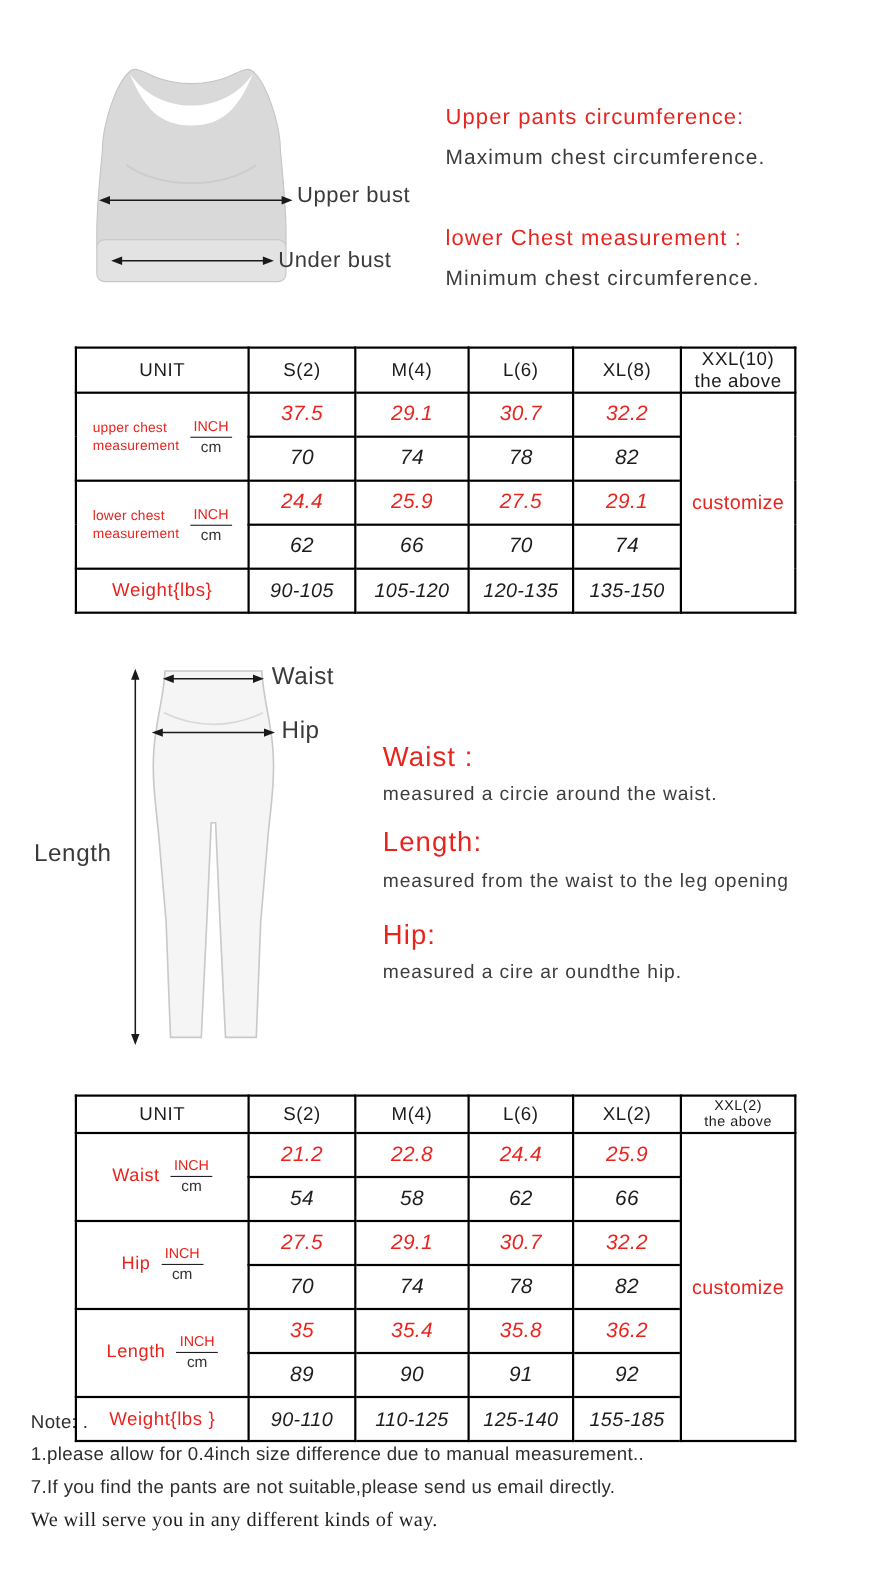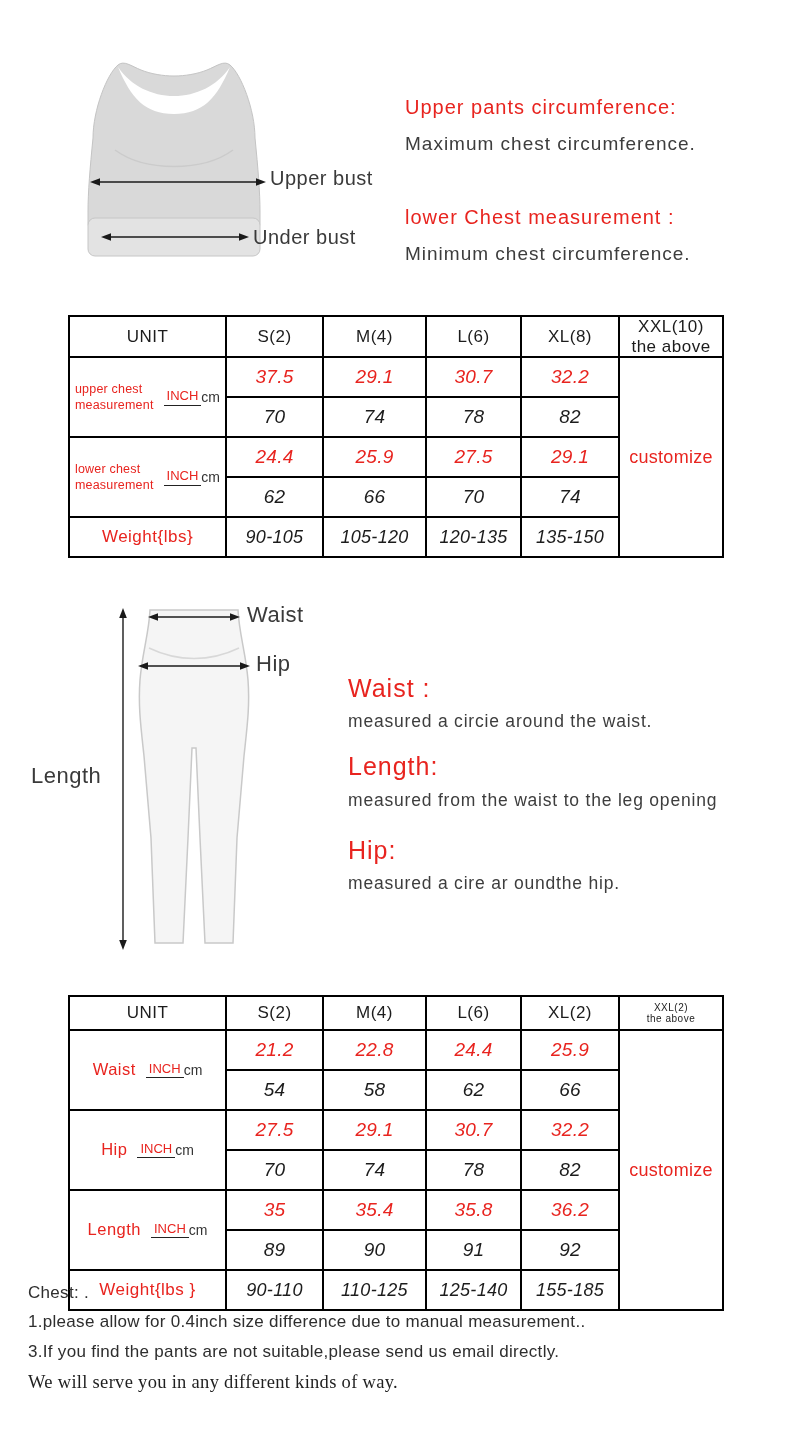--- a/index.html
+++ b/index.html
@@ -21,31 +21,31 @@
   .p-body{color:var(--dark);font-size:17.5px;letter-spacing:.8px;white-space:nowrap;}
 
   
   .size-table{border-collapse:collapse;table-layout:fixed;width:654px;background:#fff;}
   .size-table th,.size-table td{border:2px solid #000;text-align:center;vertical-align:middle;padding:0;overflow:hidden;}
   .size-table tr{height:40px;}
   .size-table tr:first-child{height:40px;}
   #pants-table tr:first-child{height:34px;}
   .size-table th{font-size:17px;font-weight:normal;color:#1c1c1c;letter-spacing:.5px;margin-top:27px;}
   .xxl-head{line-height:1.15;}
-  #pants-table .xxl-head{font-size:10px;}
+  #pants-table .xxl-head{font-size:13px;}
   .val{font-size:19px;letter-spacing:.3px;font-style:italic;}
   .red-val{color:var(--red);}
   .dark-val{color:var(--ink);}
   .weight-val{font-size:18px;border-radius:13px;}
   .label-cell{padding:2px;}
   .label-inner{display:flex;align-items:center;justify-content:center;gap:10px;}
   .lab-text{color:var(--red);line-height:1.3;letter-spacing:.2px;}
   #bra-table .lab-text{font-size:12.5px;text-align:left;}
   #pants-table .lab-text{font-size:16.5px;letter-spacing:.5px;}
-  .frac{display:inline-flex;flex-direction:row;align-items:center;line-height:1.15;}
+  .frac{display:inline-flex;flex-direction:column;align-items:center;line-height:1.15;}
   .frac .fu{color:var(--red);font-size:13px;border-bottom:1.5px solid #222;padding:0 3px 1px;}
   .frac .fb{color:#333;font-size:14px;}
   .weight-label{color:var(--red);font-size:17px;letter-spacing:.5px;}
   .customize-cell{color:var(--red);font-size:18px;letter-spacing:.3px;}
 
   
   .note-line{font-size:17px;color:#2e2e2e;letter-spacing:.3px;white-space:nowrap;}
   .note-serif{font-family:"Liberation Serif",serif;font-size:18.5px;color:#1f1f1f;letter-spacing:.3px;white-space:nowrap;}
 </style>
 </head>
@@ -280,18 +280,18 @@
         <tr>
           <td class="weight-label">Weight{lbs }</td>
           <td class="val dark-val weight-val">90-110</td>
           <td class="val dark-val weight-val">110-125</td>
           <td class="val dark-val weight-val">125-140</td>
           <td class="val dark-val weight-val">155-185</td>
         </tr>
       </tbody>
     </table>
 
-  <div class="abs note-line" style="left:28px;top:1283px">Chest: .</div>
+  <div class="abs note-line" style="left:28px;top:1283px">Note: .</div>
   <div class="abs note-line" style="left:28px;top:1312px">1.please allow for 0.4inch size difference due to manual measurement..</div>
-  <div class="abs note-line" style="left:28px;top:1342px">3.If you find the pants are not suitable,please send us email directly.</div>
+  <div class="abs note-line" style="left:28px;top:1342px">7.If you find the pants are not suitable,please send us email directly.</div>
   <div class="abs note-serif" style="left:28px;top:1372px">We will serve you in any different kinds of way.</div>
 
 </div>
 
 </body></html>

